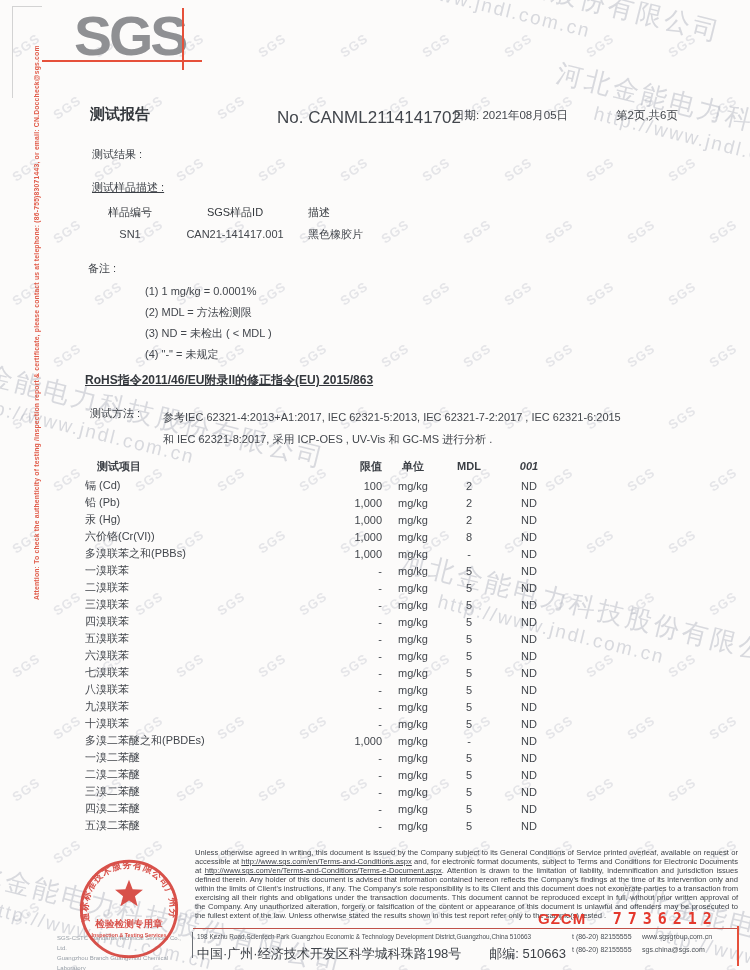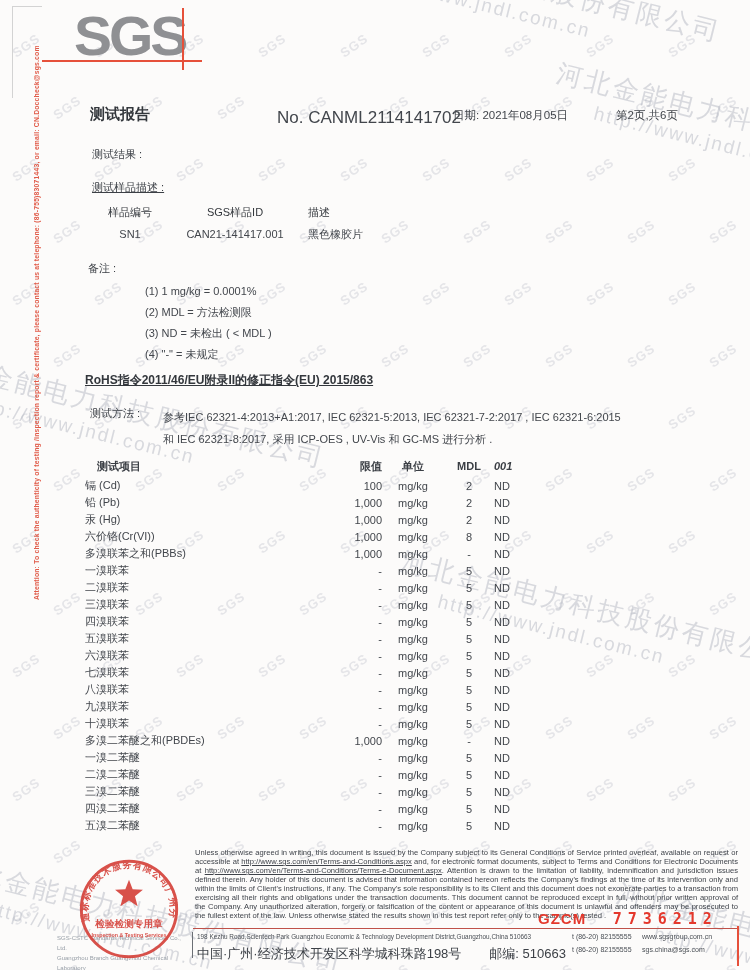--- a/index.html
+++ b/index.html
@@ -56,21 +56,21 @@
     text-decoration:underline;}
   #method-label{left:90px;top:406px;font-size:11px;}
   #method-text{left:163px;top:406px;width:545px;font-size:11px;line-height:22px;}
   
   #results-table{left:85px;top:455px;border-collapse:collapse;font-size:11px;color:#42464c;}
   #results-table td{padding:0;height:17px;vertical-align:middle;white-space:nowrap;}
   #results-table .c-item{width:257px;text-align:left;}
   #results-table .c-limit{width:40px;text-align:right;}
   #results-table .c-unit{width:62px;text-align:center;}
   #results-table .c-mdl{width:50px;text-align:center;}
-  #results-table .c-res{width:70px;text-align:left;}
+  #results-table .c-res{width:70px;text-align:center;}
   #results-table tr.hdr td{height:22px;font-weight:bold;color:#3a3e44;}
   #results-table tr.hdr .hd{}
   #results-table tr.hdr .c-item .hd{margin-left:12px;}
   #results-table tr.hdr .c-res .hd{font-style:italic;}
   
   #disclaimer{left:195px;top:848px;width:543px;font-size:7.6px;line-height:9px;
     text-align:justify;color:#3f434a;}
   #disclaimer .url{text-decoration:underline;}
   
   #gzcm{left:538px;top:910px;color:#e4382c;font-weight:bold;z-index:2;}

